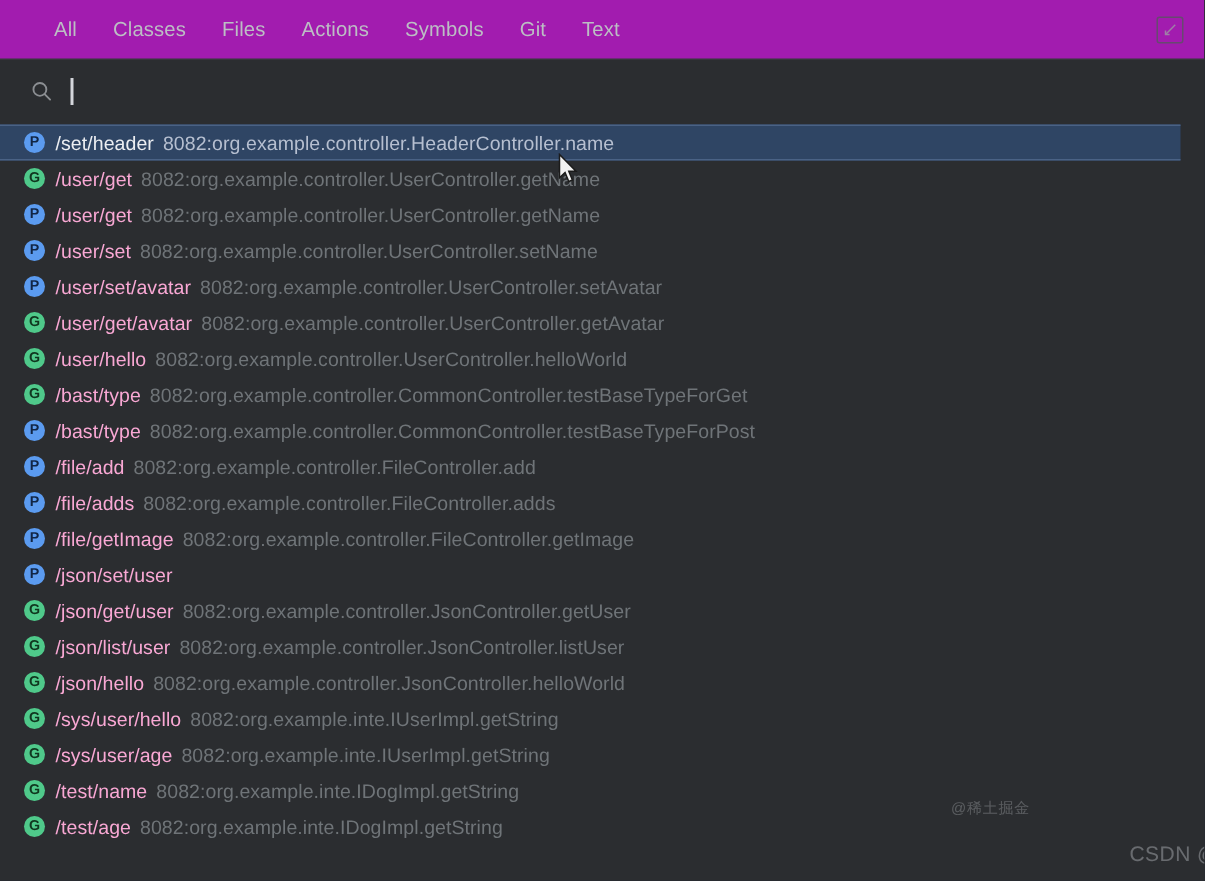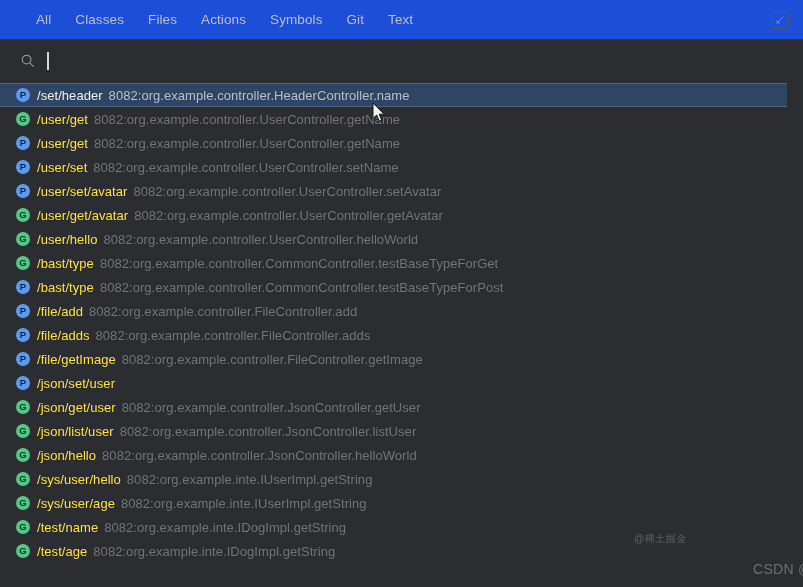--- a/index.html
+++ b/index.html
@@ -17,21 +17,21 @@
     width: 803px;
     height: 587px;
     background: #2b2d30;
     overflow: hidden;
   }
 
   
   .tabbar {
     position: relative;
     height: 40px;
-    background: #1d4ed8;
+    background: #a21caf;
     display: flex;
     align-items: center;
     padding-left: 24px;
     border-bottom: 1px solid #35383a;
   }
 
   .tab {
     position: relative;
     height: 40px;
     display: flex;
@@ -153,21 +153,21 @@
     font-family: "Liberation Sans", sans-serif;
     color: #1d2430;
     margin-right: 7px;
     line-height: 1;
   }
   .method-badge.m-get  { background: #4fc98a; color: #10361f; }
   .method-badge.m-post { background: #5b9bf0; color: #112545; }
 
   .row-path {
     font-size: 13px;
-    color: #fde047;
+    color: #f9a8d4;
     letter-spacing: .05px;
   }
   .row.selected .row-path { color: #eceef2; }
 
   .row-target {
     font-size: 13px;
     color: #6f7478;
     margin-left: 6px;
     letter-spacing: .05px;
   }

